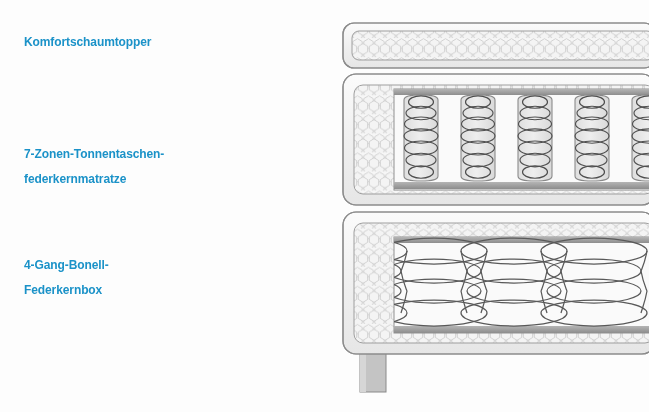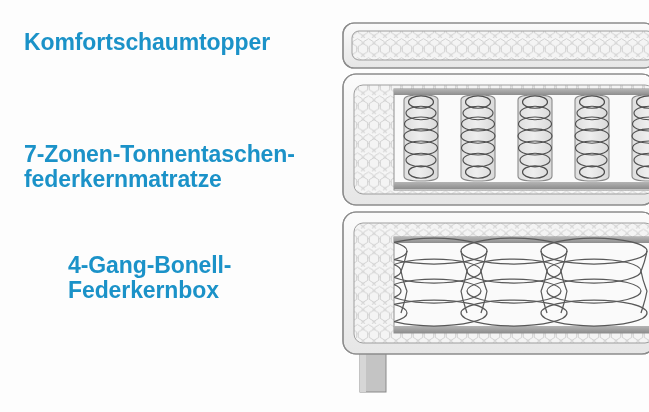--- a/index.html
+++ b/index.html
@@ -20,21 +20,21 @@
     position: absolute;
     left: 0;
     top: 0;
     width: 330px;
     height: 412px;
   }
   .label {
     position: absolute;
     left: 24px;
     color: #1b92c8;
-    font-size: 23px;
+    font-size: 12px;
     font-weight: bold;
     line-height: 25px;
     letter-spacing: -0.1px;
     white-space: pre-line;
   }
   #label-0 { top: 30px; }
   #label-1 { top: 118px; margin-top: 24px; }
   #label-2 { top: 253px; }
   svg.diagram {
     position: absolute;
@@ -44,21 +44,21 @@
 </style>
 </head>
 <body>
 
 <div id="root" style="width: 649px; height: 412px; background: rgb(253, 253, 253);">
 
   <div class="labels">
     <div class="label" id="label-0" style="color: rgb(27, 146, 200);">Komfortschaumtopper</div>
     <div class="label" id="label-1" style="color: rgb(27, 146, 200);">7-Zonen-Tonnentaschen-
 federkernmatratze</div>
-    <div class="label" id="label-2" style="color: rgb(27, 146, 200); margin-left: 44px;">4-Gang-Bonell-
+    <div class="label" id="label-2" style="color: rgb(27, 146, 200);">4-Gang-Bonell-
 Federkernbox</div>
   </div>
 
   <svg class="diagram" width="649" height="412" viewBox="0 0 649 412">
     <defs>
       <pattern id="honeycomb" width="11" height="19.05" patternUnits="userSpaceOnUse">
         <rect width="11" height="19.05" fill="#f6f6f6"></rect>
         <g fill="#f4f4f4" stroke="#c9c9c9" stroke-width="0.8">
           <polygon points="5.5,0.6 10.2,3.4 10.2,8.9 5.5,11.7 0.8,8.9 0.8,3.4"></polygon>
           <polygon points="5.5,10.1 10.2,12.9 10.2,18.4 5.5,21.2 0.8,18.4 0.8,12.9"></polygon>

